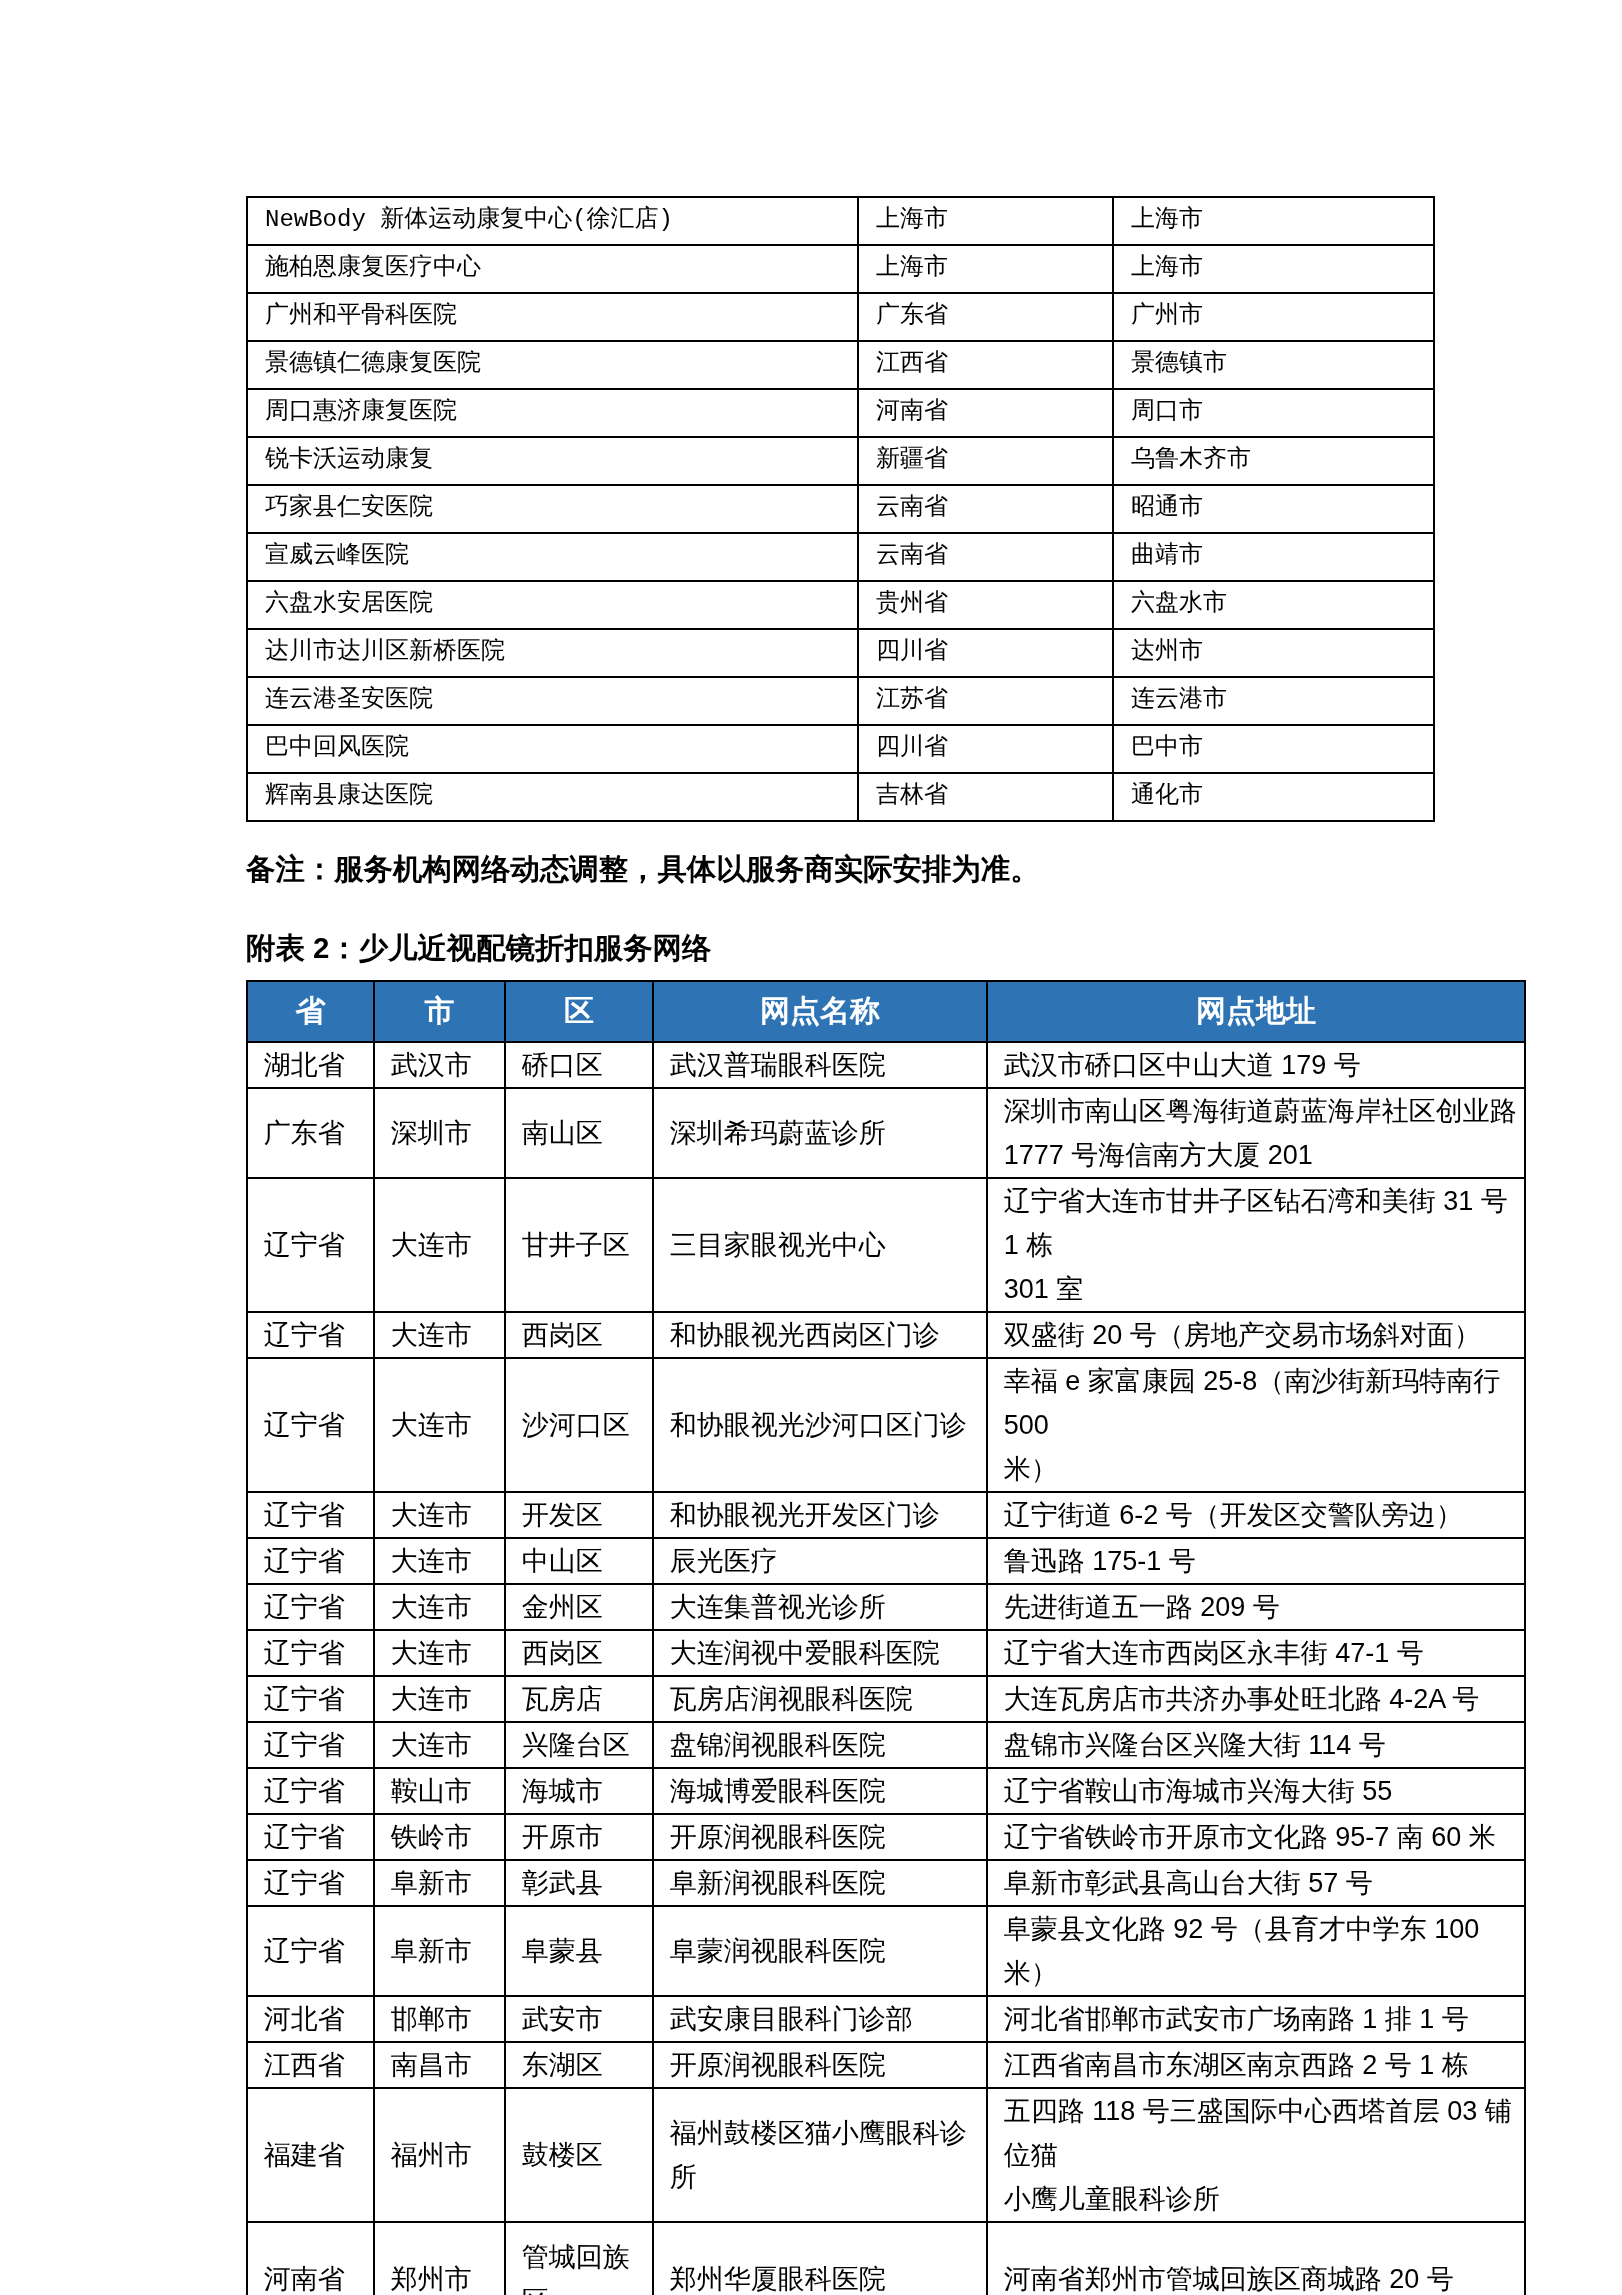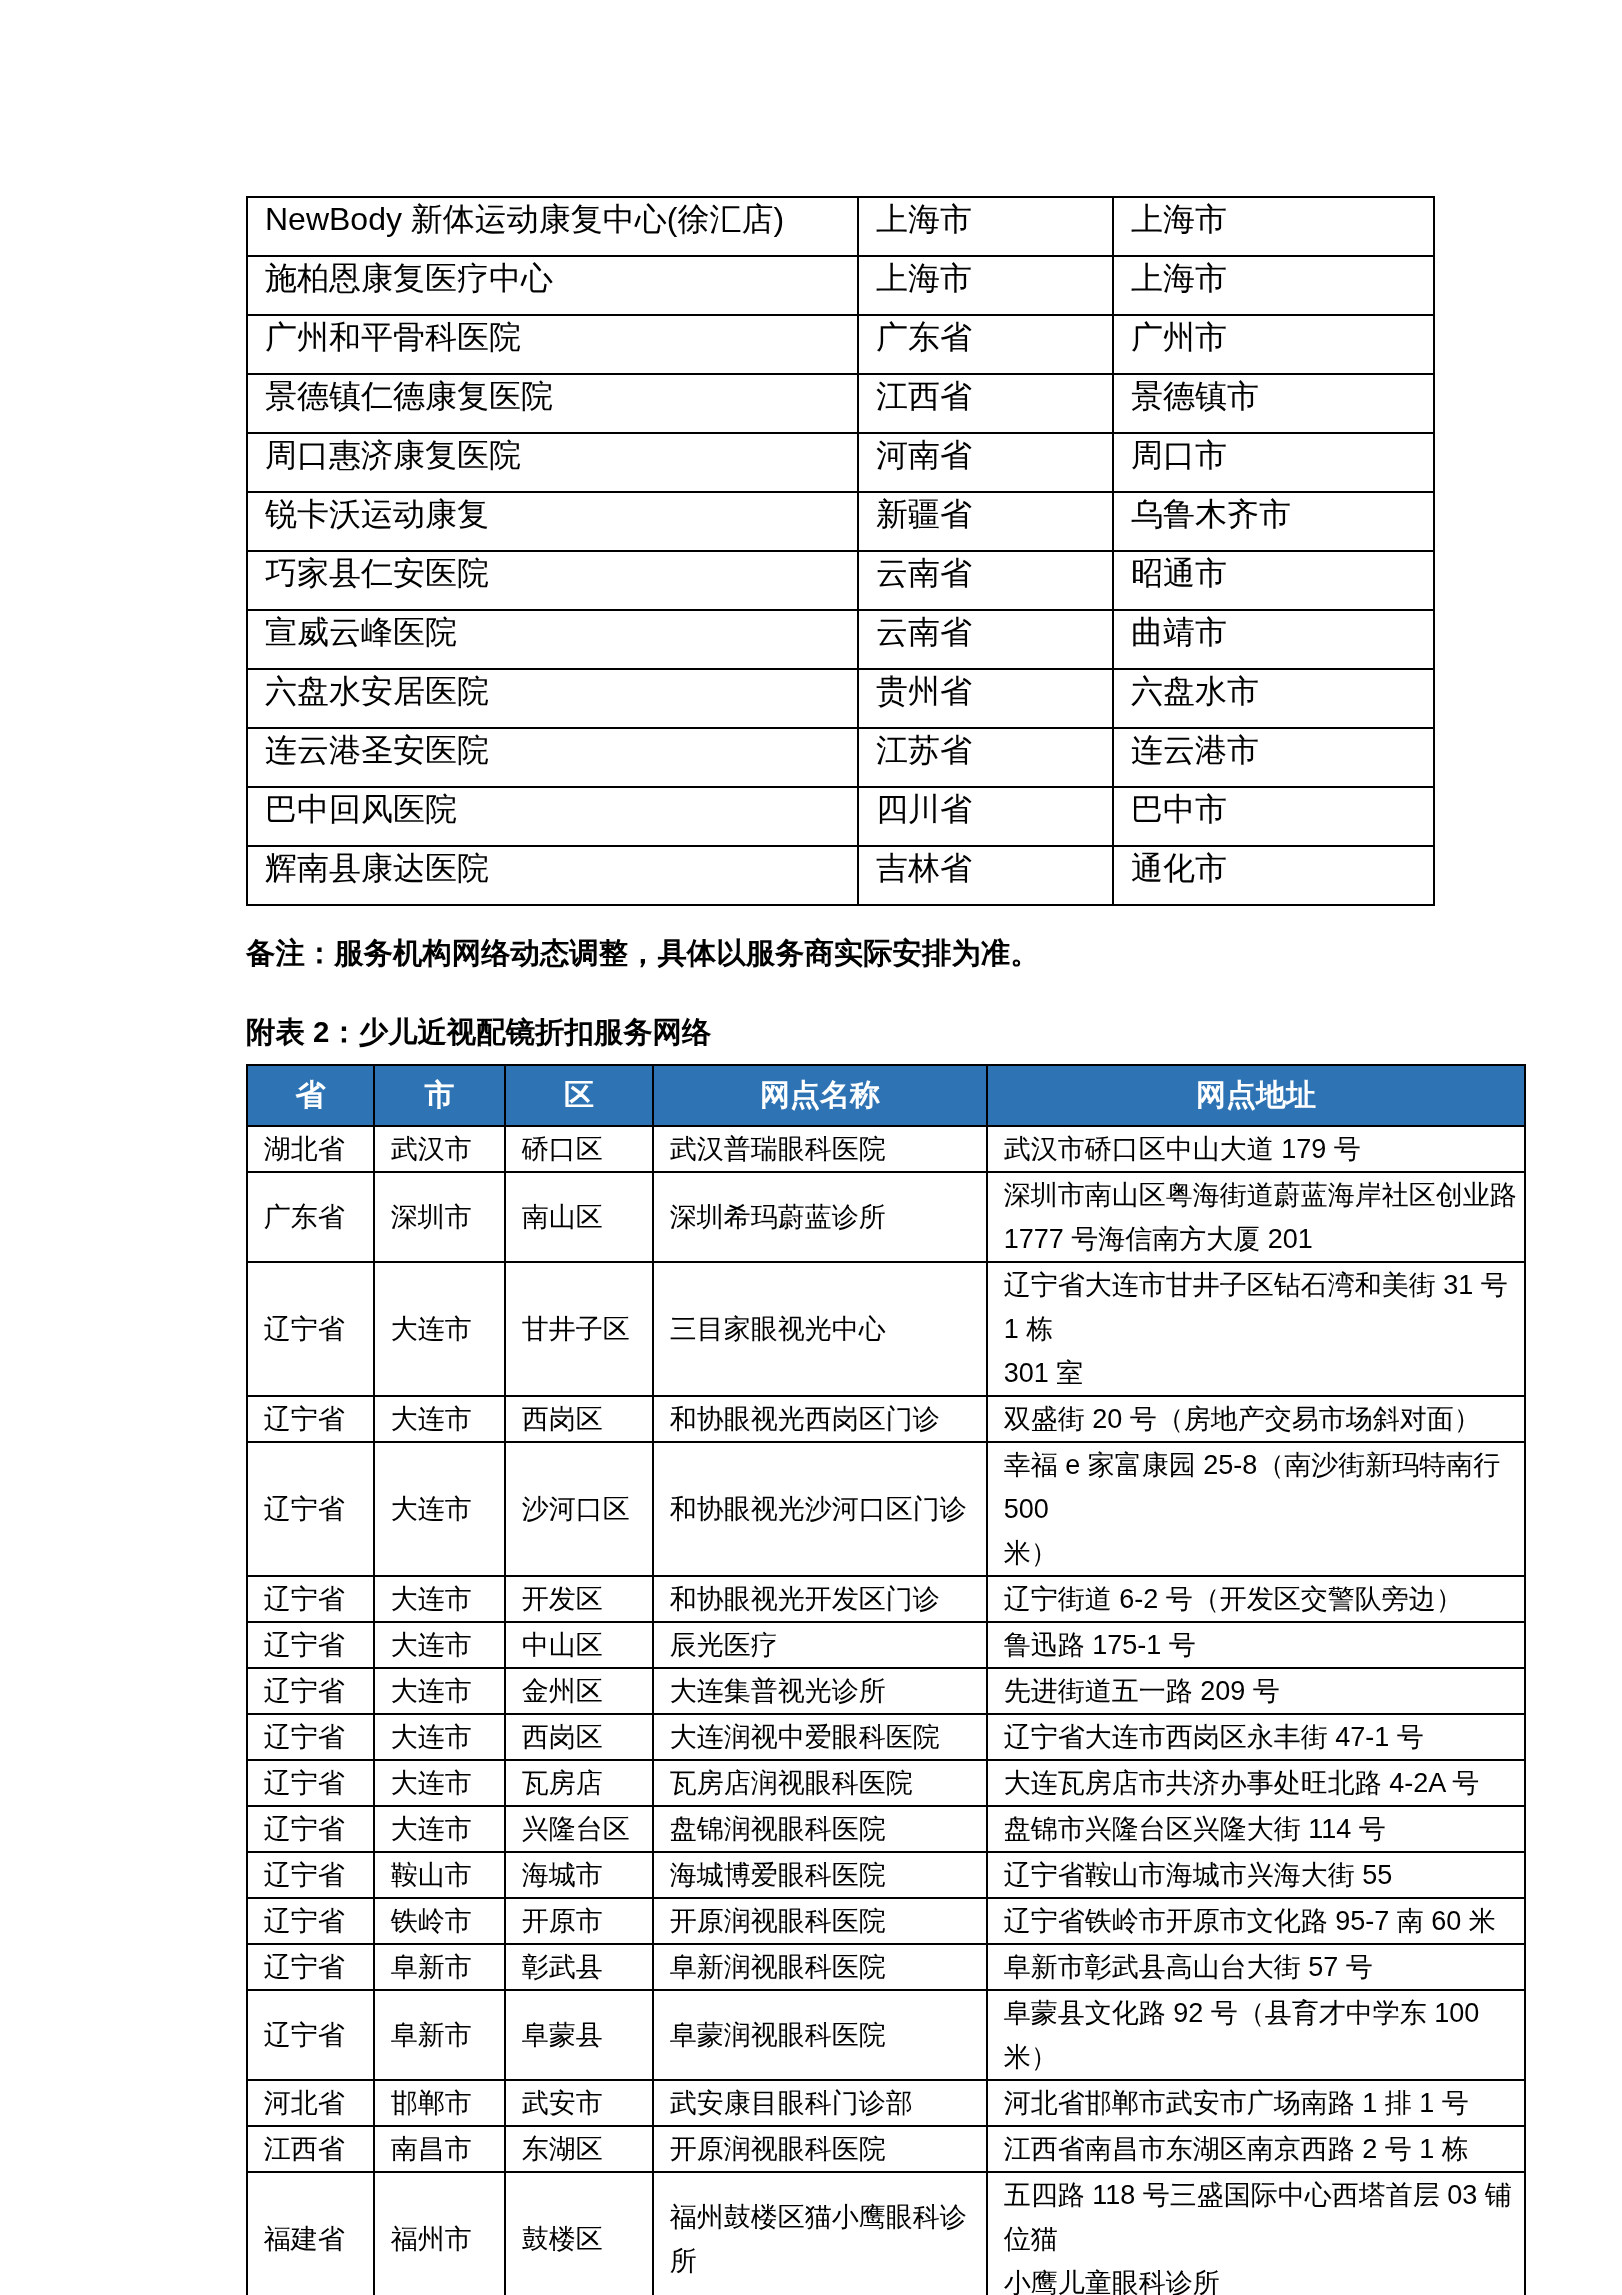--- a/index.html
+++ b/index.html
@@ -11,25 +11,25 @@
     color:#000;
   }
   .indent{margin-left:246px;}
 
   
   table{border-collapse:collapse;table-layout:fixed;}
   #table1{margin-top:196px;width:1187px;}
   #table1 td{
     border:2.6px solid #000;
     height:42px;
-    font-size:32px;
+    font-size:24px;
     line-height:37px;
-    padding:0 0 15px 17px;
+    padding:0 0 4px 17px;
     vertical-align:middle;
-    font-family:Liberation Sans, sans-serif;
+    font-family:Liberation Mono, monospace;
     overflow:hidden;
   }
 
   
   .note{
     margin-top:28px;
     font-family:"Liberation Sans","DejaVu Sans",sans-serif;
     font-weight:700;
     font-size:29.4px;
     line-height:38px;
@@ -114,20 +114,25 @@
         </tr>
       <tr>
           <td>宣威云峰医院</td>
           <td>云南省</td>
           <td>曲靖市</td>
         </tr>
       <tr>
           <td>六盘水安居医院</td>
           <td>贵州省</td>
           <td>六盘水市</td>
+        </tr>
+      <tr>
+          <td>达川市达川区新桥医院</td>
+          <td>四川省</td>
+          <td>达州市</td>
         </tr>
       <tr>
           <td>连云港圣安医院</td>
           <td>江苏省</td>
           <td>连云港市</td>
         </tr>
       <tr>
           <td>巴中回风医院</td>
           <td>四川省</td>
           <td>巴中市</td>

